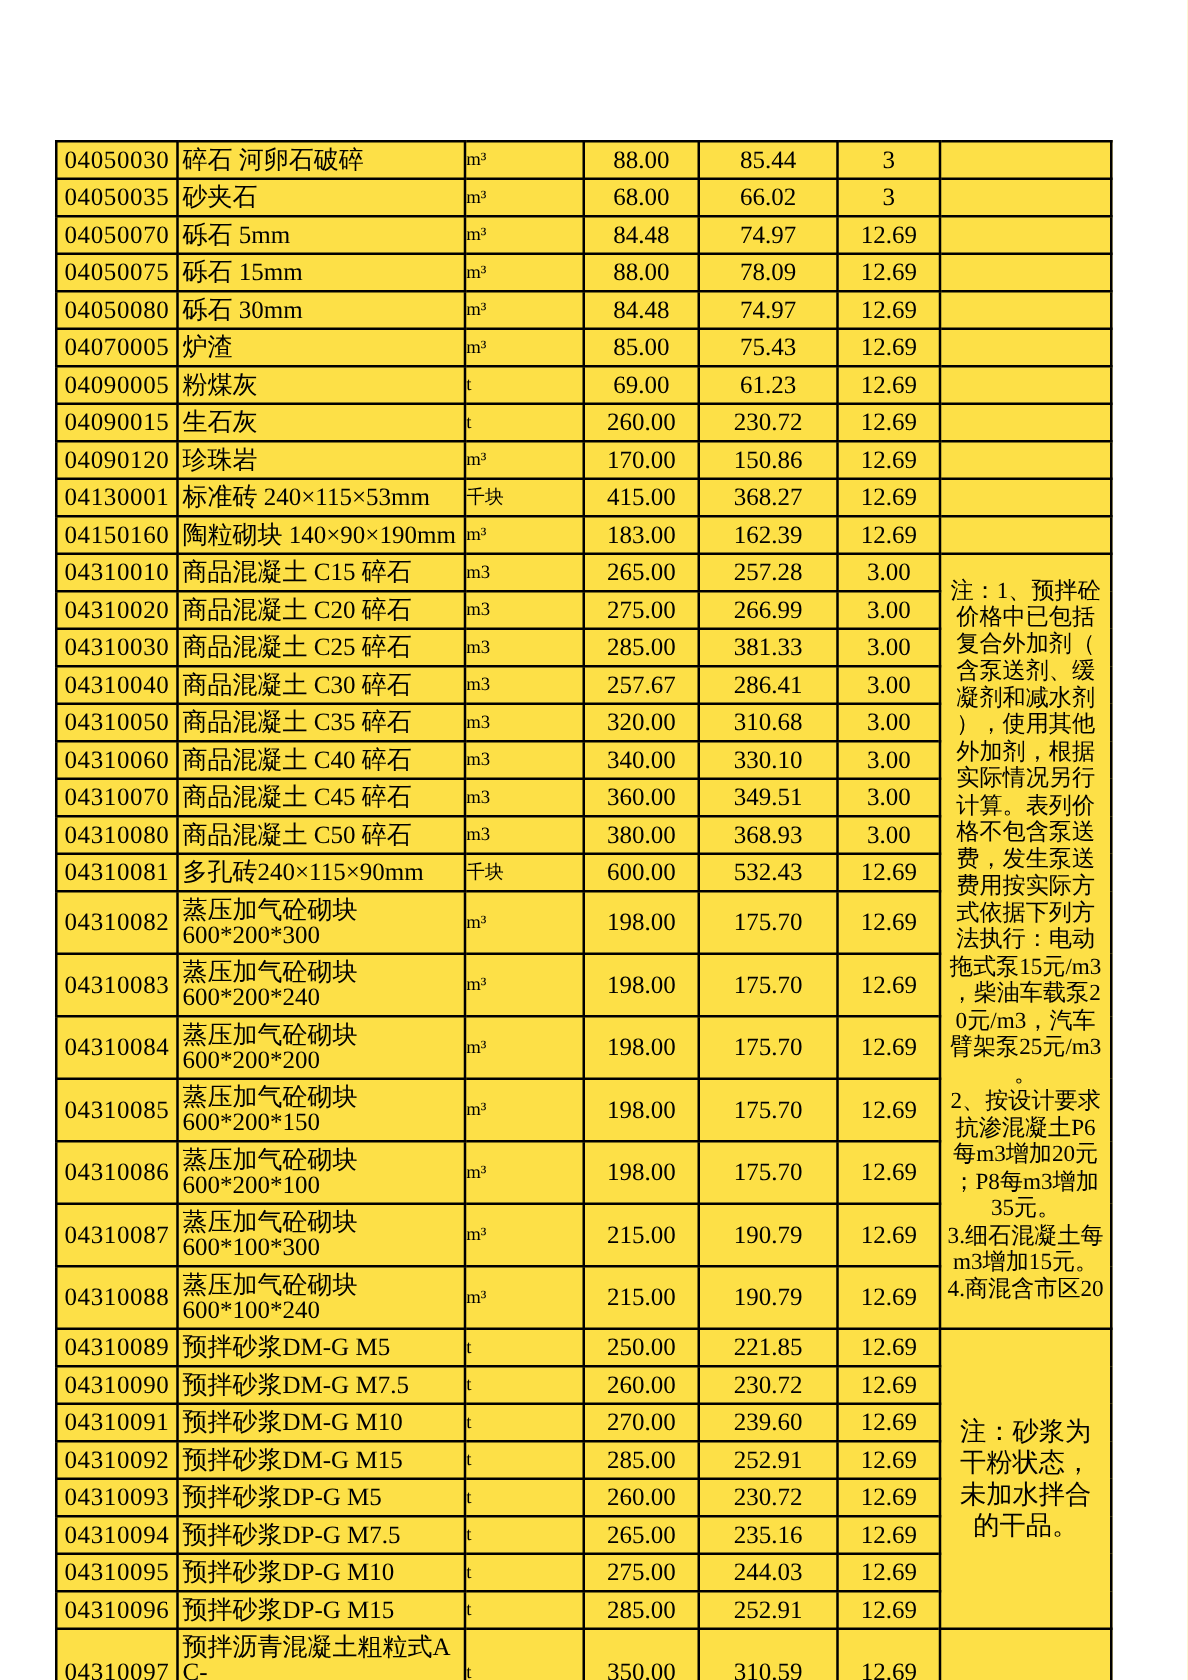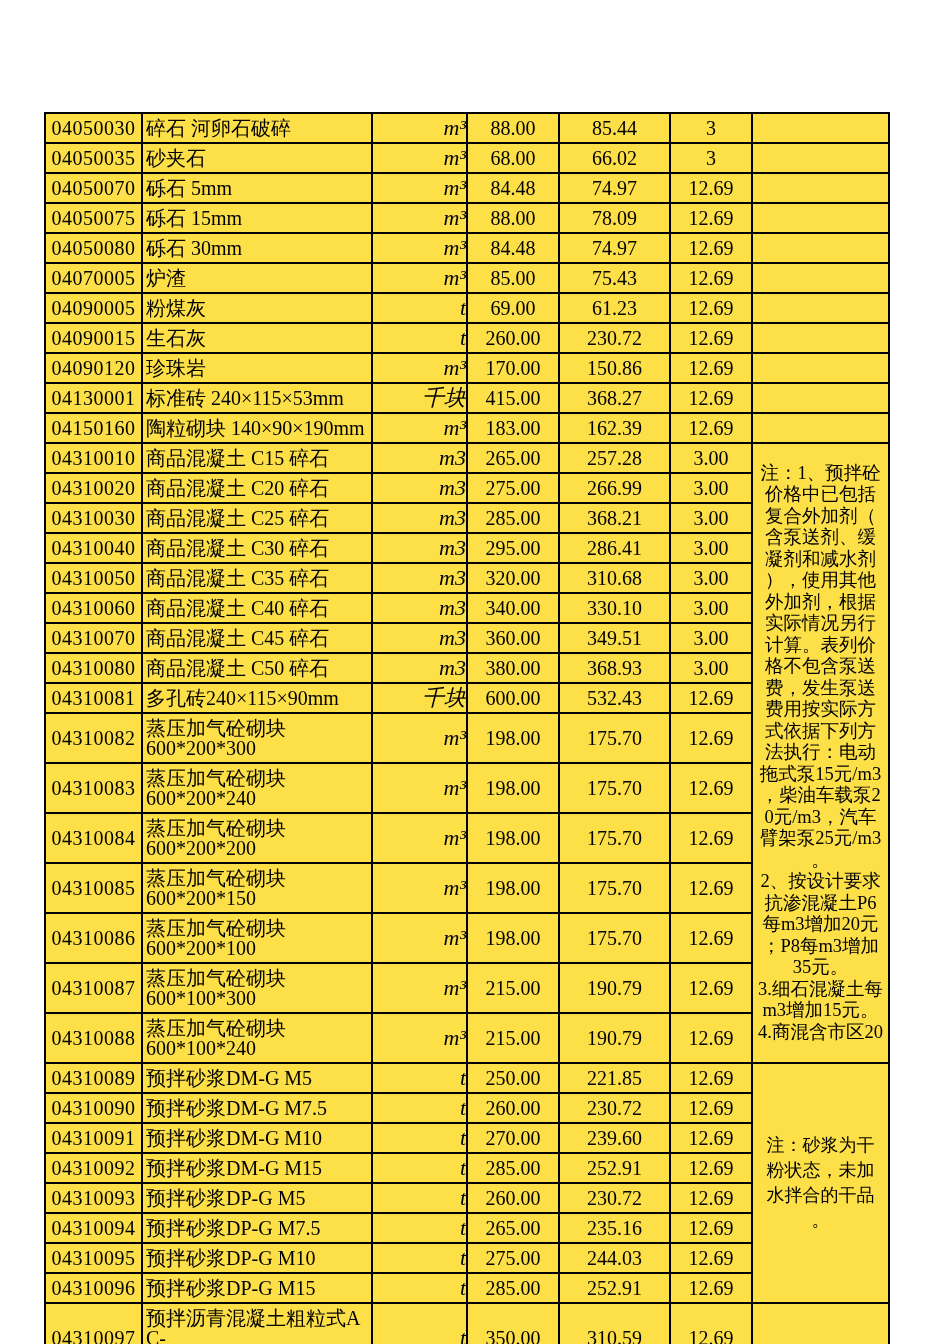--- a/index.html
+++ b/index.html
@@ -36,32 +36,32 @@
   .price-table tr { height: 25px; }
   .price-table tr.tall { height: 49px; }
   td.c-code { text-align: center; letter-spacing: 0.5px; }
   td.c-name {
     text-align: left;
     padding: 4px 3px;
     white-space: pre-wrap;
     word-break: break-all;
     line-height: 20px;
   }
-  td.c-unit { text-align: right; font-size: 22px; font-style: italic; }
+  td.c-unit { text-align: left; font-size: 15px; }
   td.c-num  { text-align: center; }
   td.c-note {
     text-align: center;
     vertical-align: middle;
     white-space: pre-wrap;
     word-break: break-all;
     line-break: anywhere;
     padding: 0 5px;
   }
   td.note-small { font-size: 18.5px; line-height: 21.5px; }
-  td.note-large { font-size: 18px;   line-height: 25px;   }
+  td.note-large { font-size: 21px;   line-height: 25px;   }
 </style>
 </head>
 <body>
 
 <div class="sheet">
   <table class="price-table">
     <colgroup>
       <col style="width:97px">
       <col style="width:230px">
       <col style="width:95px">
@@ -188,28 +188,28 @@
           <td class="c-unit">m3</td>
           <td class="c-num">275.00</td>
           <td class="c-num">266.99</td>
           <td class="c-num">3.00</td>
         </tr>
         <tr>
           <td class="c-code">04310030</td>
           <td class="c-name">商品混凝土 C25 碎石</td>
           <td class="c-unit">m3</td>
           <td class="c-num">285.00</td>
-          <td class="c-num">368.21</td>
+          <td class="c-num">381.33</td>
           <td class="c-num">3.00</td>
         </tr>
         <tr>
           <td class="c-code">04310040</td>
           <td class="c-name">商品混凝土 C30 碎石</td>
           <td class="c-unit">m3</td>
-          <td class="c-num">295.00</td>
+          <td class="c-num">257.67</td>
           <td class="c-num">286.41</td>
           <td class="c-num">3.00</td>
         </tr>
         <tr>
           <td class="c-code">04310050</td>
           <td class="c-name">商品混凝土 C35 碎石</td>
           <td class="c-unit">m3</td>
           <td class="c-num">320.00</td>
           <td class="c-num">310.68</td>
           <td class="c-num">3.00</td>

